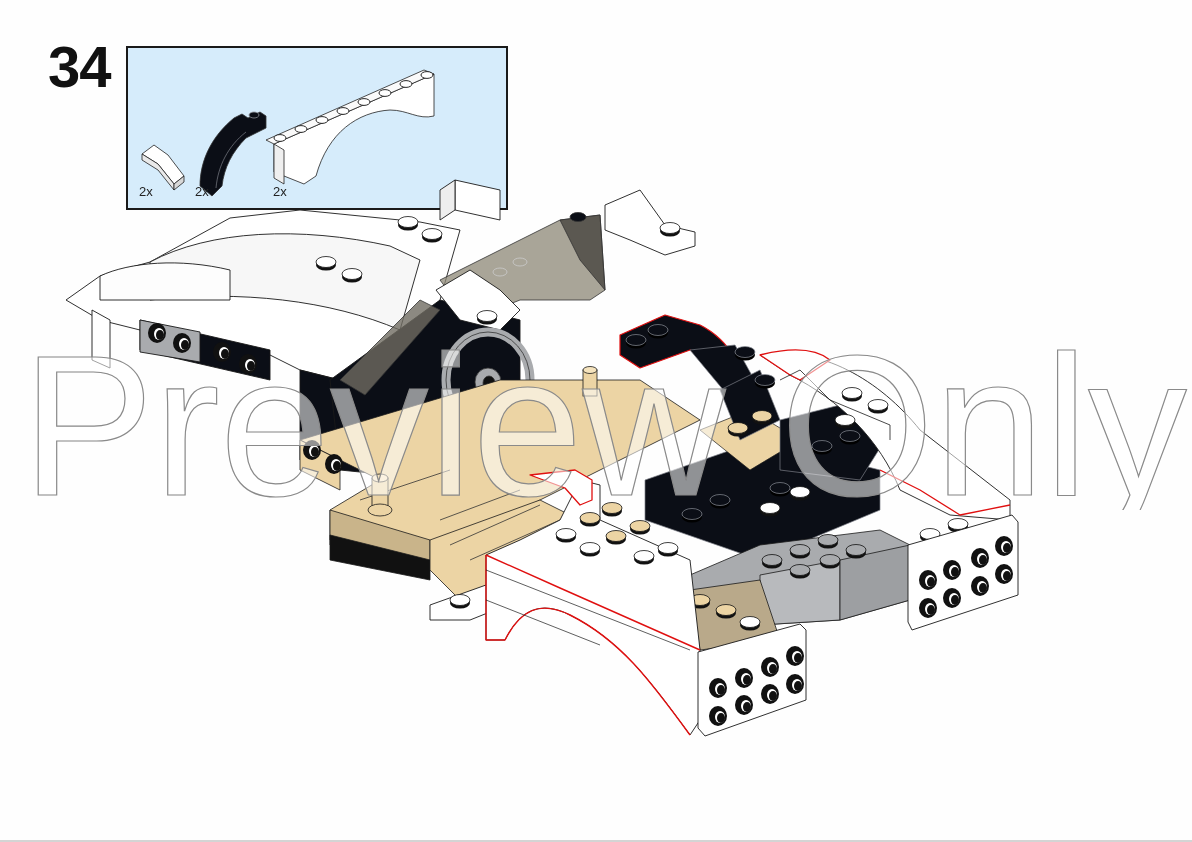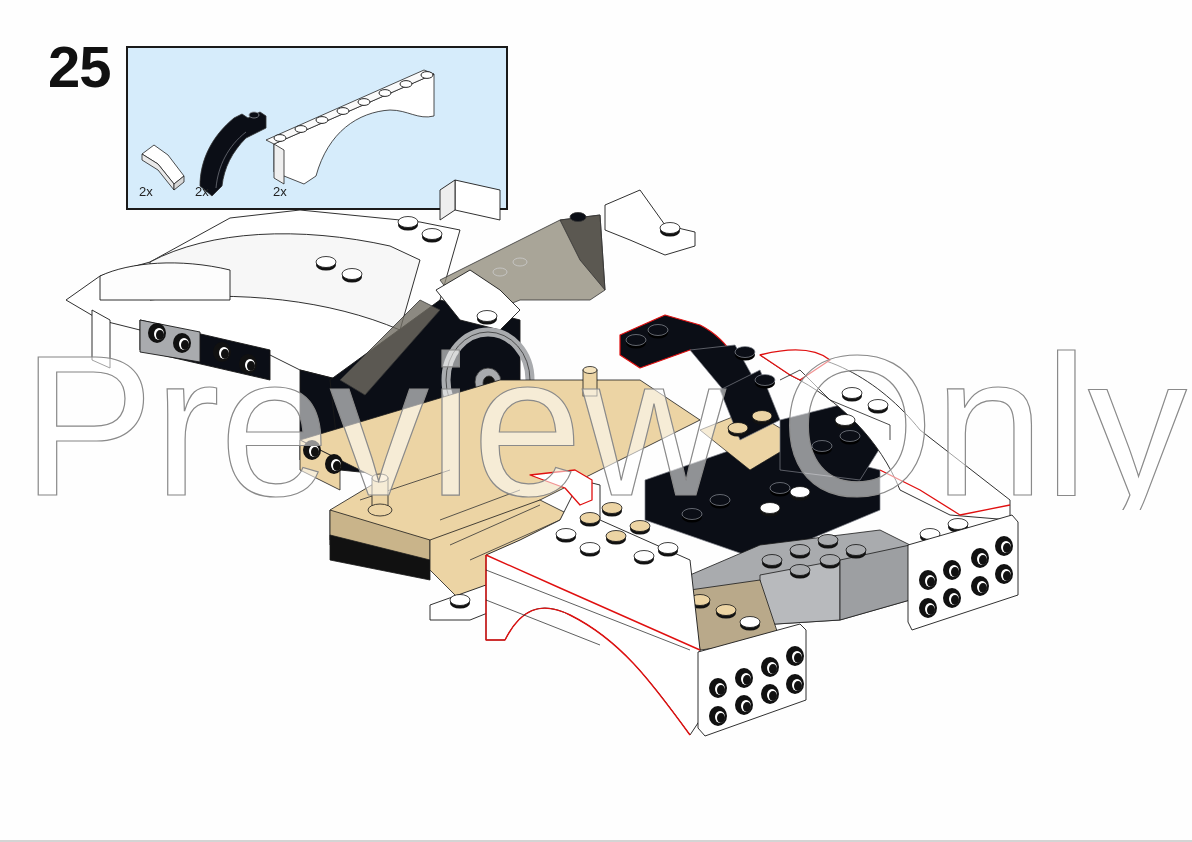--- a/index.html
+++ b/index.html
@@ -8,21 +8,21 @@
   .callout{position:absolute;left:126px;top:46px;width:382px;height:164px;background:#d6ecfb;border:2px solid #1a1a1a;box-sizing:border-box;}
   .callout svg{position:absolute;left:0;top:0;}
   .qty{position:absolute;font-size:13px;color:#222;}
   .model{position:absolute;left:0;top:0;}
   .watermark{position:absolute;left:20px;top:330px;width:1170px;height:180px;pointer-events:none;}
   .footer-rule{position:absolute;left:0;bottom:0;width:1192px;height:2px;background:#d4d4d4;}
 </style>
 </head>
 <body>
 
-<div class="step-number">25</div>
+<div class="step-number">34</div>
 
 <div class="callout">
   <svg width="318" height="164" viewBox="0 0 318 164">
 
     <g stroke="#222" stroke-width="0.8" stroke-linejoin="round">
       <path d="M14,106 L26,97 L40,107 L56,128 L46,136 L30,116 Z" fill="#ffffff"></path>
       <path d="M14,106 L14,112 L30,122 L46,142 L46,136 L30,116 Z" fill="#e9e9e9"></path>
       <path d="M46,136 L56,128 L56,134 L46,142 Z" fill="#d8d8d8"></path>
     </g>
 

